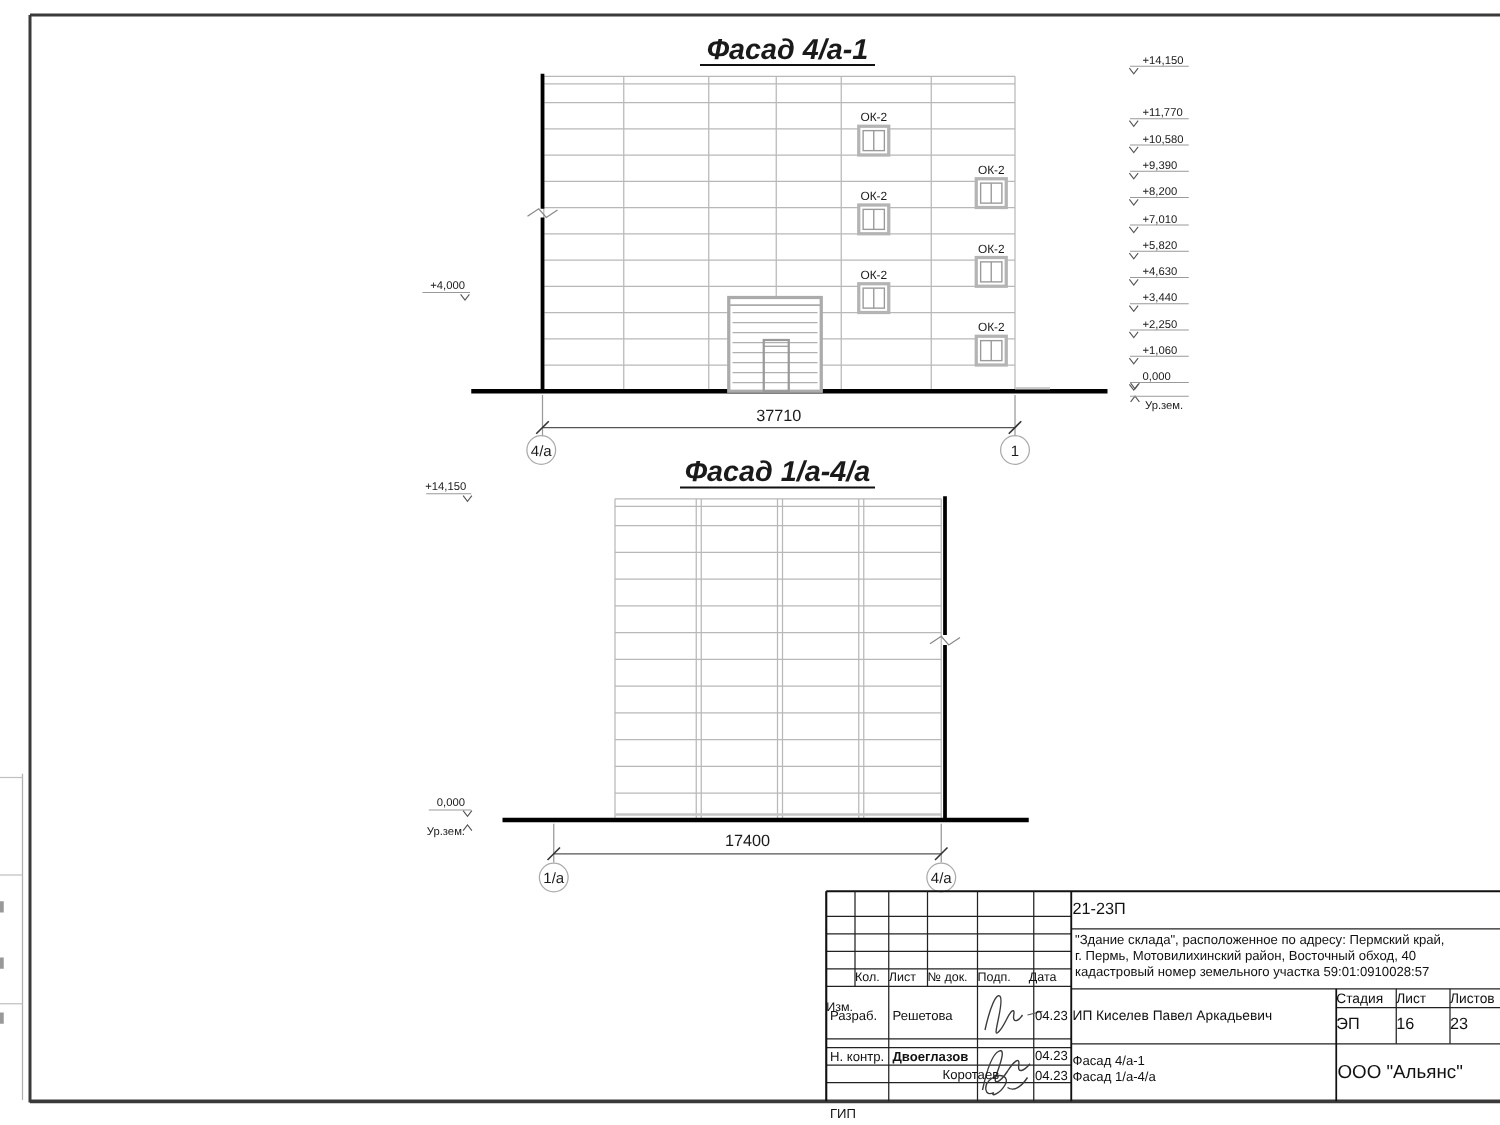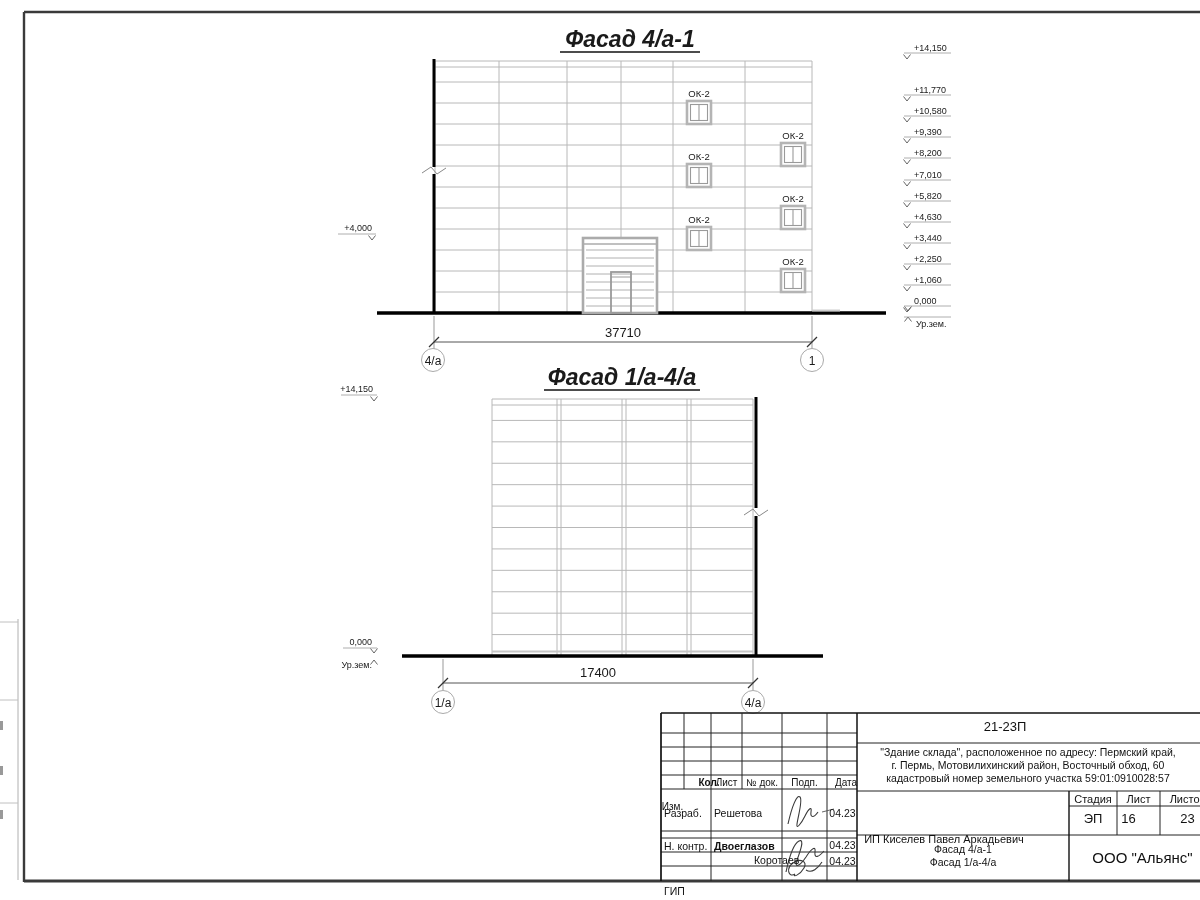--- a/index.html
+++ b/index.html
@@ -3,21 +3,21 @@
 <meta charset="utf-8">
 <style>
   html,body{margin:0;padding:0;background:#ffffff;}
   .sheet{
     position:relative;width:1200px;height:900px;background:#ffffff;
     overflow:hidden;font-family:"Liberation Sans",sans-serif;
   }
   svg{position:absolute;left:0;top:0;}
   svg text{font-family:"Liberation Sans",sans-serif;fill:#1a1a1a;}
   .tb{position:absolute;color:#111;white-space:nowrap;line-height:1.15;}
-  .c{text-align:center;}
+  .c{text-align:left;}
   .f10{font-size:10px;}
   .f105{font-size:10.5px;}
   .f11{font-size:11px;}
   .f13{font-size:13px;}
   .f15{font-size:15px;}
 </style>
 </head>
 <body>
 
 <div class="sheet">
@@ -269,41 +269,41 @@
       </g>
       <g>
         <path d="M788,824 C792,806 797,794 800,797 C803,800 798,816 797,824 C796,830 801,824 805,816 C809,808 812,806 811,812 C810,818 814,818 818,812" stroke="#3a3a3a" fill="none" stroke-width="1.1"></path>
         <line x1="822" y1="812" x2="834" y2="809" stroke="#555" stroke-width="0.9"></line>
         <path d="M786,872 C789,858 793,844 799,841 C805,838 800,852 797,860 C794,869 800,866 806,857 C811,849 816,845 815,852 C814,859 819,857 824,851 M795,874 C788,878 786,868 793,863 C800,858 808,861 804,868 C800,875 792,878 795,874 M806,870 C812,874 818,868 822,862" stroke="#3a3a3a" fill="none" stroke-width="1.1"></path>
       </g>
     </svg>
 
   <div class="tb c f13" style="left:858px;top:720px;width:294px;">21-23П</div>
   <div class="tb c f105" style="left:860px;top:746px;width:336px;">"Здание склада", расположенное по адресу: Пермский край,</div>
-  <div class="tb c f105" style="left:860px;top:759px;width:336px;">г. Пермь, Мотовилихинский район, Восточный обход, 60</div>
+  <div class="tb c f105" style="left:860px;top:759px;width:336px;">г. Пермь, Мотовилихинский район, Восточный обход, 40</div>
   <div class="tb c f105" style="left:860px;top:772px;width:336px;">кадастровый номер земельного участка 59:01:0910028:57</div>
 
   <div class="tb c f10" style="left:661px;top:777px;width:23px;margin-top:24px;">Изм.</div>
-  <div class="tb c f10" style="left:684px;top:777px;width:50px;font-weight:bold;">Кол.</div>
+  <div class="tb c f10" style="left:684px;top:777px;width:50px;">Кол.</div>
   <div class="tb c f10" style="left:711px;top:777px;width:31px;">Лист</div>
   <div class="tb c f10" style="left:742px;top:777px;width:40px;">№ док.</div>
   <div class="tb c f10" style="left:782px;top:777px;width:45px;">Подп.</div>
   <div class="tb c f10" style="left:823px;top:777px;width:46px;">Дата</div>
 
   <div class="tb f105" style="left:664px;top:807px;">Разраб.</div>
   <div class="tb f105" style="left:714px;top:807px;">Решетова</div>
   <div class="tb c f105" style="left:828px;top:807px;width:29px;">04.23</div>
   <div class="tb f105" style="left:664px;top:840px;">Н. контр.</div>
   <div class="tb f105" style="left:714px;top:840px;font-weight:bold;">Двоеглазов</div>
   <div class="tb c f105" style="left:828px;top:839px;width:29px;">04.23</div>
   <div class="tb f105" style="left:664px;top:854px;margin-top:31px;">ГИП</div>
   <div class="tb f105" style="left:714px;top:854px;padding-left:40px;">Коротаев</div>
   <div class="tb c f105" style="left:828px;top:855px;width:29px;">04.23</div>
 
-  <div class="tb c f11" style="left:858px;top:833px;width:172px;">ИП Киселев Павел Аркадьевич</div>
+  <div class="tb c f11" style="left:858px;top:807px;width:172px;">ИП Киселев Павел Аркадьевич</div>
 
   <div class="tb c f11" style="left:1069px;top:793px;width:48px;">Стадия</div>
   <div class="tb c f11" style="left:1117px;top:793px;width:43px;">Лист</div>
   <div class="tb c f11" style="left:1160px;top:793px;width:55px;">Листов</div>
   <div class="tb c f13" style="left:1069px;top:812px;width:48px;">ЭП</div>
   <div class="tb c f13" style="left:1117px;top:812px;width:23px;">16</div>
   <div class="tb c f13" style="left:1160px;top:812px;width:55px;">23</div>
 
   <div class="tb c f105" style="left:858px;top:843px;width:210px;">Фасад 4/а-1</div>
   <div class="tb c f105" style="left:858px;top:856px;width:210px;">Фасад 1/а-4/а</div>

